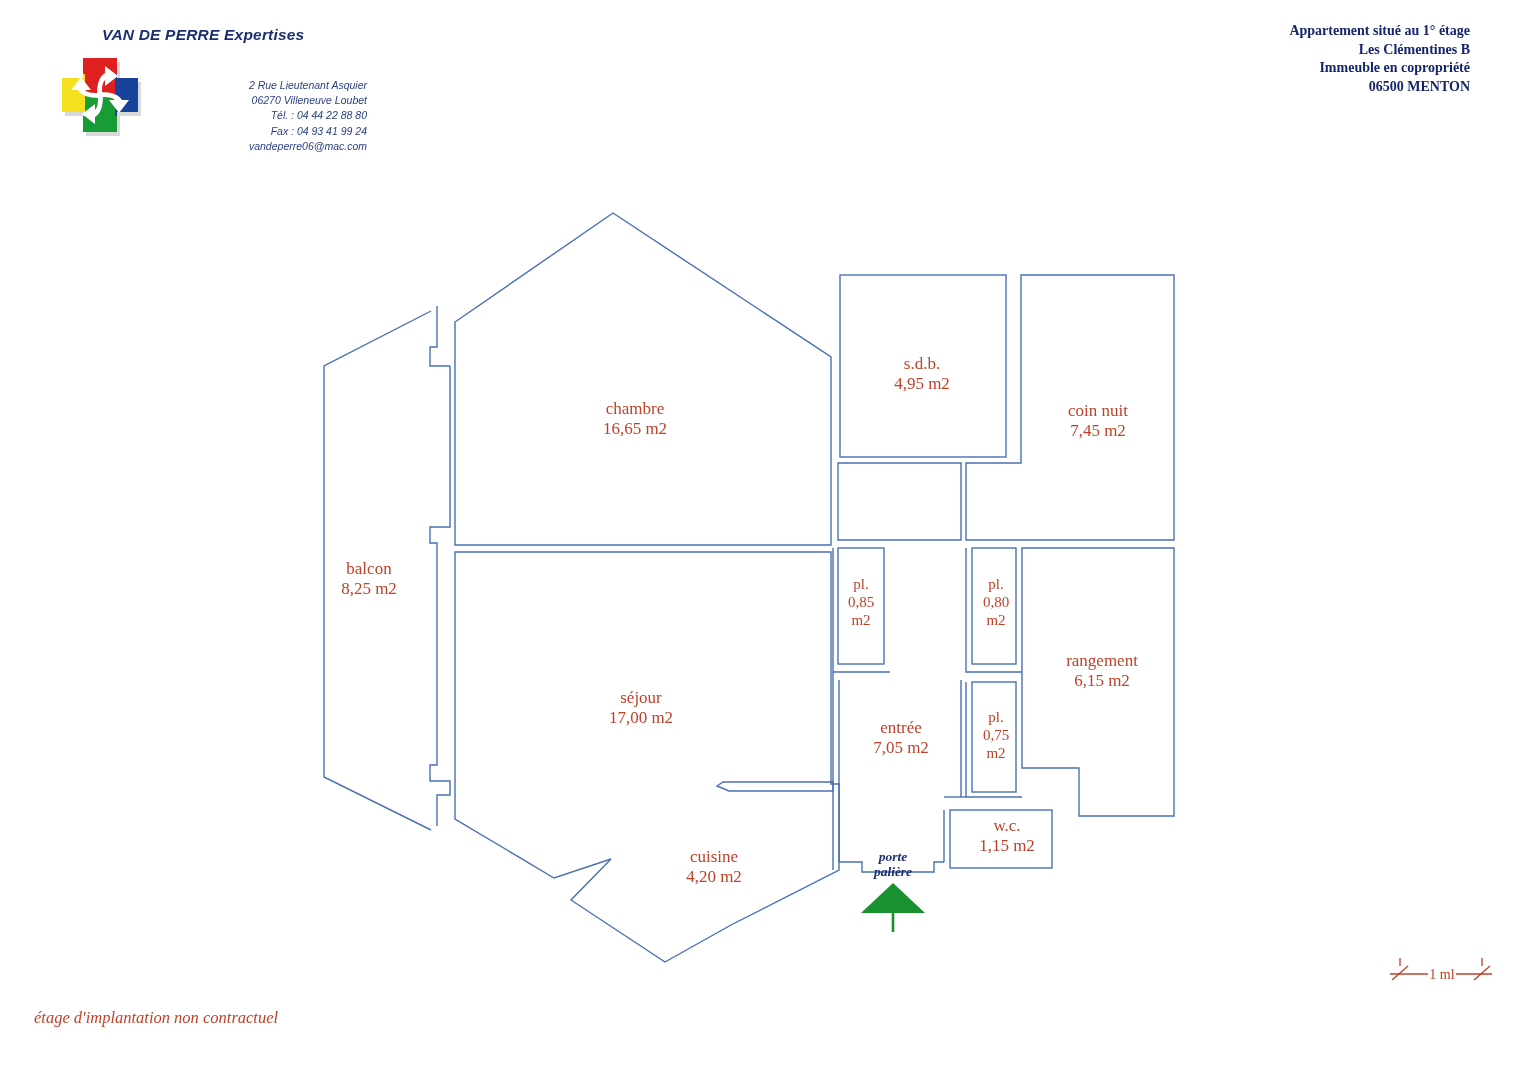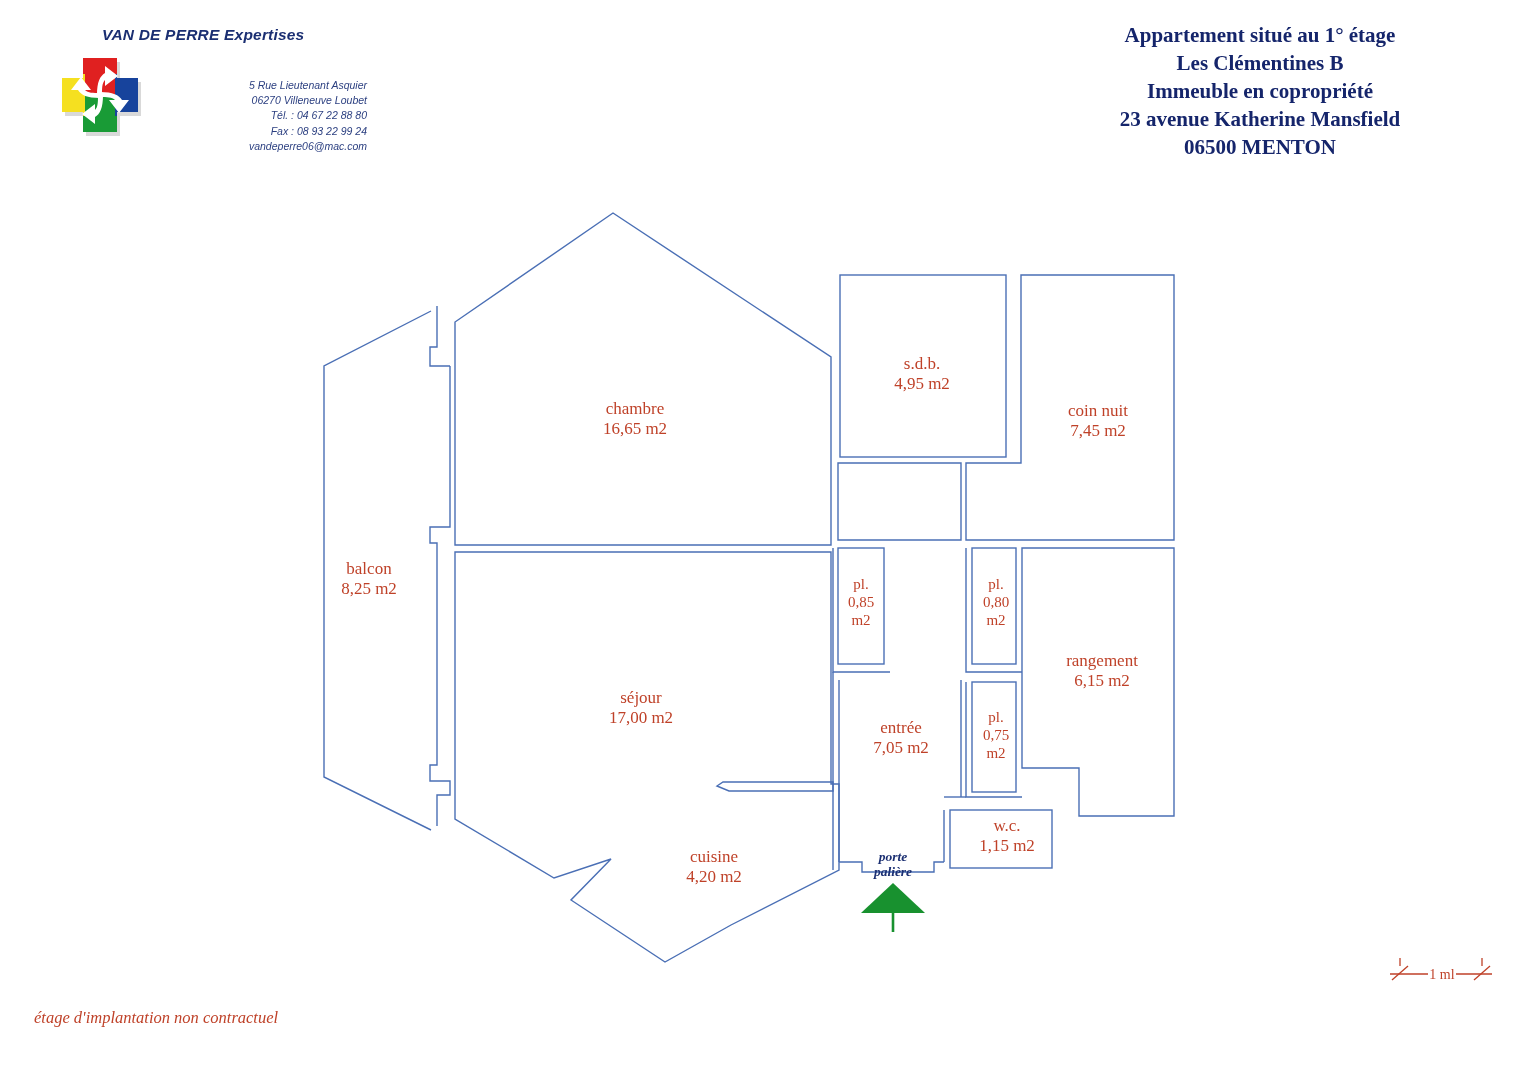--- a/index.html
+++ b/index.html
@@ -26,23 +26,23 @@
   .contact{
     position:absolute;left:96px;top:26px;width:215px;
     font-family:"Liberation Sans", sans-serif;
     font-style:italic;font-size:10.5px;line-height:1.45;
     color:#2b3f80;text-align:right;
   }
   .contact div{white-space:nowrap;}
 
   .doc-header{
     position:absolute;right:56px;top:22px;width:420px;
-    text-align:center;
-    font-family:"Liberation Serif", serif;
-    font-weight:bold;font-size:21px;line-height:1.33;
+    text-align:right;
+    font-family:"Liberation Serif", serif;
+    font-weight:bold;font-size:14px;line-height:1.33;
     color:#15256b;
   }
   .doc-header div{white-space:nowrap;}
 
   
   .plan-wrap{position:absolute;left:0;top:0;width:1526px;height:1080px;}
   svg.plan{display:block;width:1526px;height:1080px;}
 
   .room-label{
     fill:#bf4128;
@@ -115,34 +115,33 @@
             <path d="M47 43 C47 56 44 62 39 65 L39 72 L26 62 L39 52 L39 58 C42 55 42 50 42 43 Z"></path>
 
             <path d="M44 46 C31 46 25 43 22 38 L15 38 L25 25 L35 38 L29 38 C32 41 37 41 44 41 Z"></path>
 
             <circle cx="44" cy="43" r="3.2"></circle>
           </g>
         </svg>
       </div>
 
       <div class="contact">
-        <div>5 Rue Lieutenant Asquier</div>
+        <div>2 Rue Lieutenant Asquier</div>
         <div>06270 Villeneuve Loubet</div>
-        <div>Tél. : 04 67 22 88 80</div>
-        <div>Fax : 08 93 22 99 24</div>
+        <div>Tél. : 04 44 22 88 80</div>
+        <div>Fax : 04 93 41 99 24</div>
         <div>vandeperre06@mac.com</div>
       </div>
     </div>
   </div>
 
   <div class="doc-header">
     <div>Appartement situé au 1° étage</div>
     <div>Les Clémentines B</div>
     <div>Immeuble en copropriété</div>
-    <div>23 avenue Katherine Mansfield</div>
     <div>06500 MENTON</div>
   </div>
 
   <div class="plan-wrap">
     <svg class="plan" viewBox="0 0 1526 1080" xmlns="http://www.w3.org/2000/svg">
       <g fill="none" stroke="#4a6fb5" stroke-width="1.4" stroke-linejoin="miter" stroke-linecap="butt">
 
         <path d="M431 311 L324 366 L324 777 L431 830"></path>
 
         <path d="M437 306 L437 347 L430 347 L430 366 L450 366"></path>

